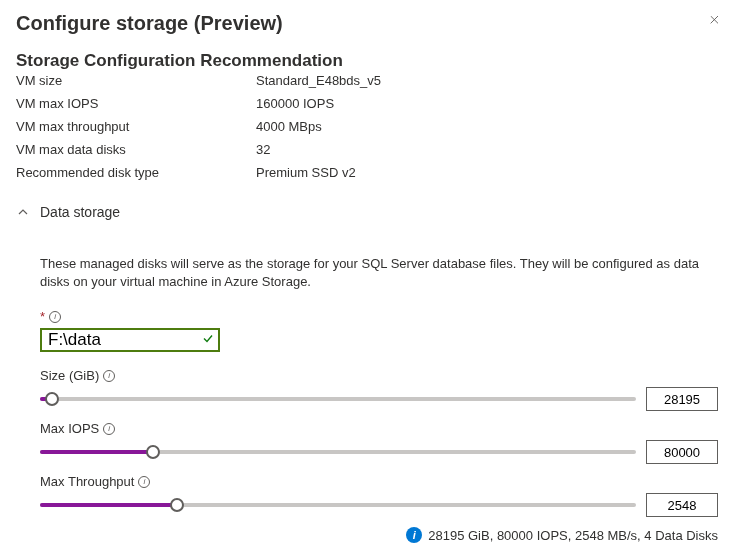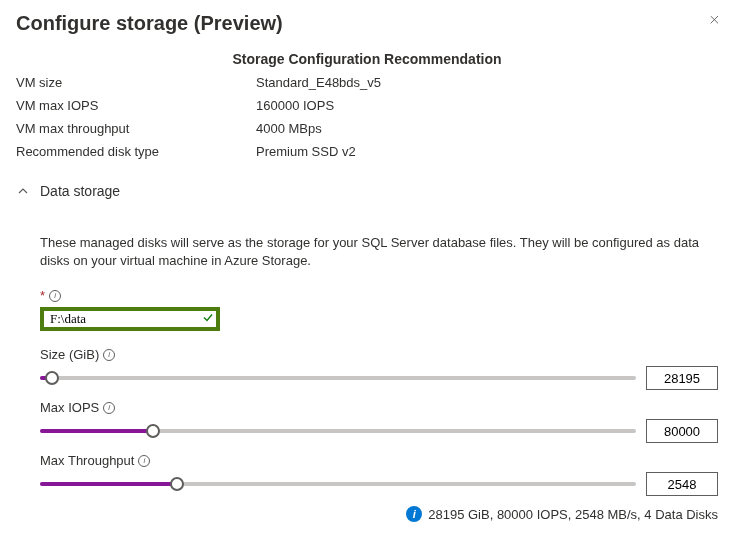--- a/index.html
+++ b/index.html
@@ -26,25 +26,24 @@
       color: #323130;
     }
     .close-icon {
       font-size: 18px;
       color: #605e5c;
       cursor: pointer;
       line-height: 1;
       padding: 0 0 0 6px;
     }
     .section-header {
-      font-size: 14px;
+      font-size: 17px;
       font-weight: 600;
-      margin-bottom: 8px;
-      color: #323130;
-      text-align: center;
+      margin-bottom: 2px;
+      color: #323130;
     }
     .kv-row {
       display: flex;
       margin-bottom: 8px;
       font-size: 13px;
     }
     .kv-label {
       width: 240px;
       color: #323130;
     }
@@ -109,24 +108,24 @@
       top: 0px;
     }
     .text-input-wrap {
       position: relative;
       width: 180px;
       margin-bottom: 16px;
     }
     .text-input {
       width: 100%;
       height: 24px;
-      border: 4px solid #4d7c0f;
+      border: 2px solid #4d7c0f;
       padding: 2px 26px 2px 6px;
-      font-size: 13px;
-      font-family: Liberation Serif, serif;
+      font-size: 17px;
+      font-family: Liberation Sans, sans-serif;
     }
     .check-valid {
       position: absolute;
       right: 6px;
       top: 50%;
       transform: translateY(-50%);
       color: #107c10;
       font-size: 13px;
     }
     .slider-group {
@@ -216,20 +215,24 @@
   </div>
   <div class="kv-row">
     <div class="kv-label">VM max IOPS</div>
     <div class="kv-value">160000 IOPS</div>
   </div>
   <div class="kv-row">
     <div class="kv-label">VM max throughput</div>
     <div class="kv-value">4000 MBps</div>
   </div>
   <div class="kv-row">
+    <div class="kv-label">VM max data disks</div>
+    <div class="kv-value">32</div>
+  </div>
+  <div class="kv-row">
     <div class="kv-label">Recommended disk type</div>
     <div class="kv-value">Premium SSD v2</div>
   </div>
 </div>
 
 <div class="collapsible">
   <div class="collapse-head">
     <span class="chevron">
       <svg width="12" height="12" viewBox="0 0 12 12">
           <path d="M2 8 L6 4 L10 8" stroke="#605e5c" stroke-width="1.2" fill="none"></path>

